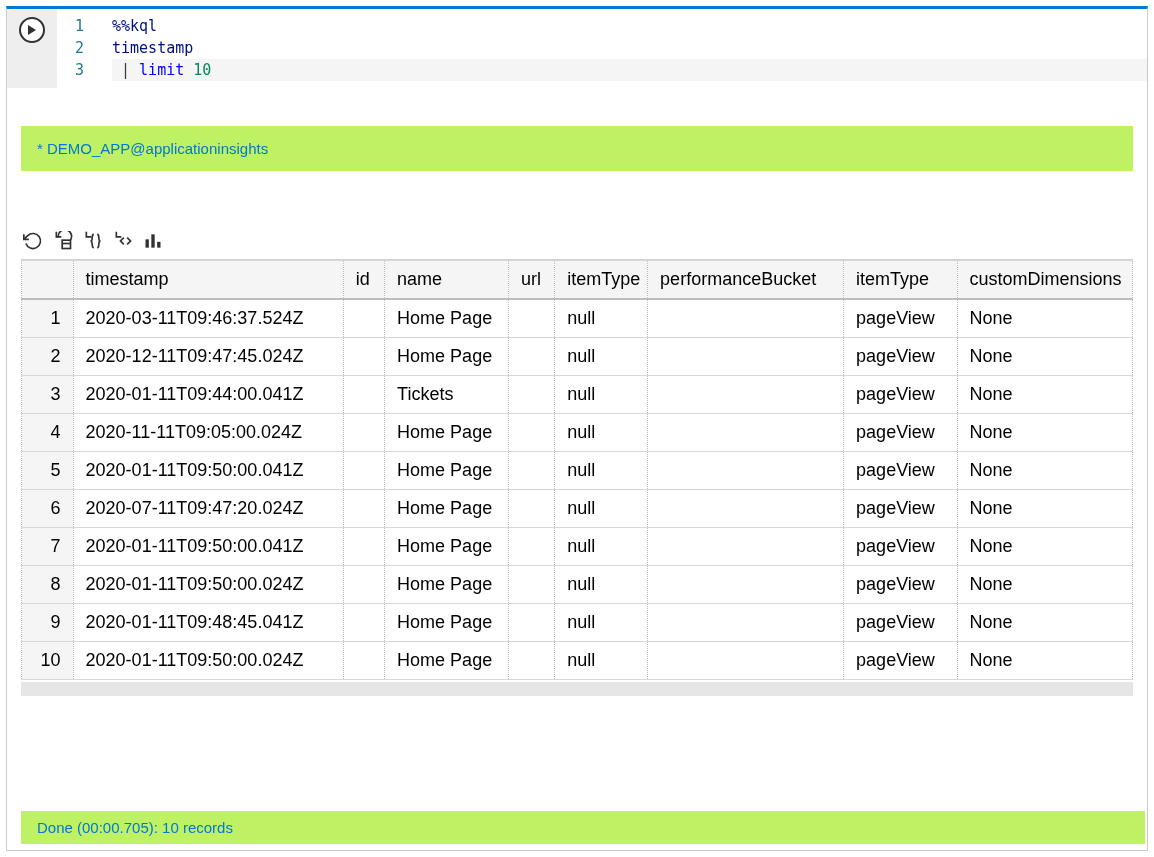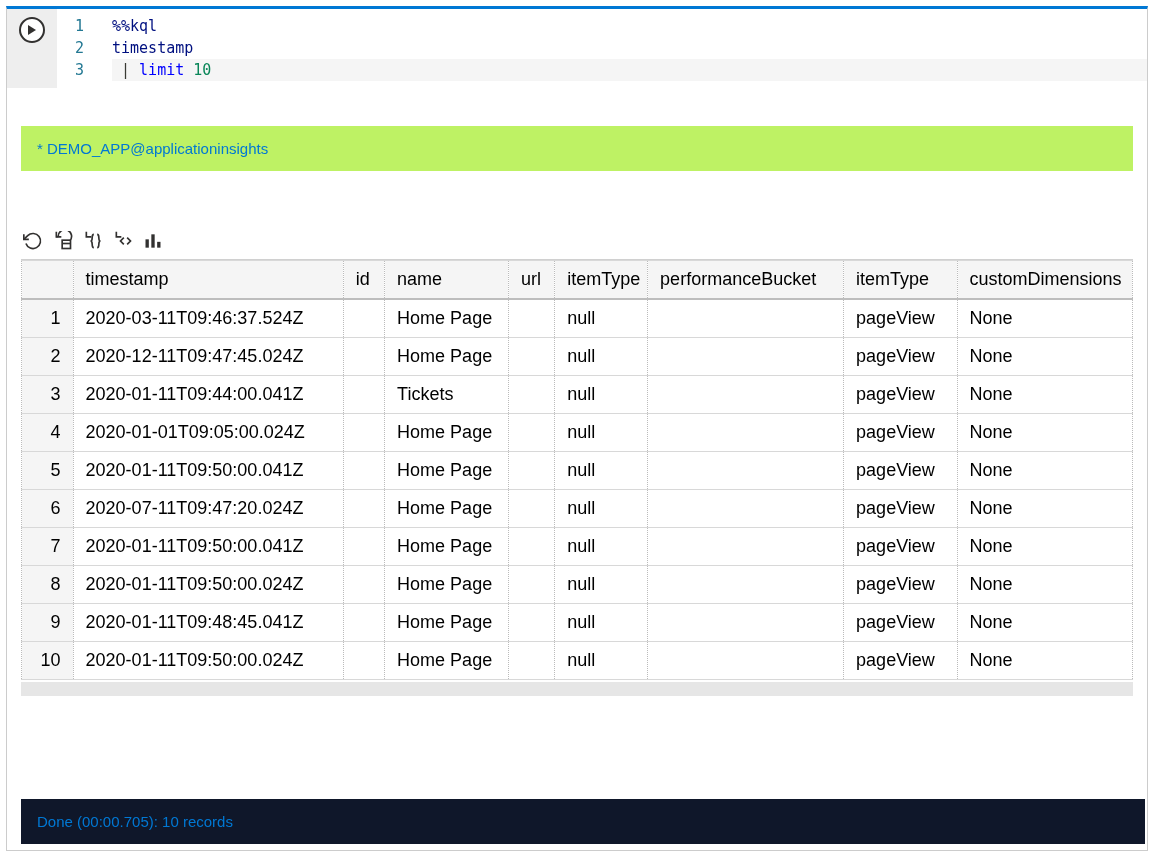--- a/index.html
+++ b/index.html
@@ -136,23 +136,23 @@
   .scroll-hint {
     height: 14px;
     background: #e6e6e6;
     margin-top: 2px;
   }
   .status-banner {
     position: absolute;
     bottom: 6px;
     left: 14px;
     right: 2px;
-    background: #0f172a;
+    background: #bef264;
     color: #0078d4;
-    padding: 14px 16px;
+    padding: 8px 16px;
     font-size: 15px;
   }
 </style>
 </head>
 <body>
 
 <div class="cell-container">
 
   <div class="input-area">
     <div class="run-gutter">
@@ -263,21 +263,21 @@
               <td></td>
               <td>Tickets</td>
               <td></td>
               <td>null</td>
               <td></td>
               <td>pageView</td>
               <td>None</td>
             </tr>
             <tr>
               <td class="rownum">4</td>
-              <td>2020-01-01T09:05:00.024Z</td>
+              <td>2020-11-11T09:05:00.024Z</td>
               <td></td>
               <td>Home Page</td>
               <td></td>
               <td>null</td>
               <td></td>
               <td>pageView</td>
               <td>None</td>
             </tr>
             <tr>
               <td class="rownum">5</td>

